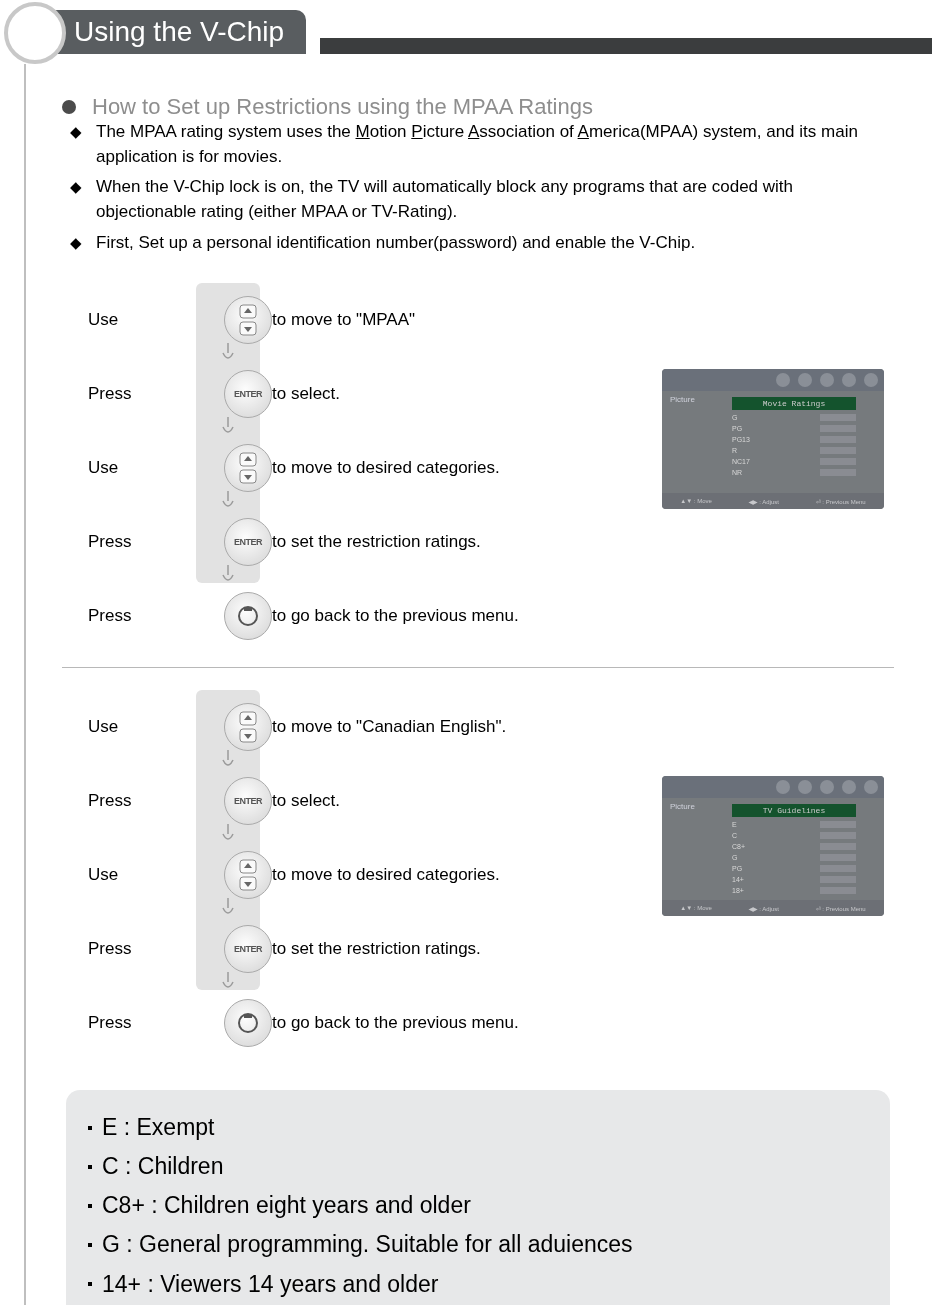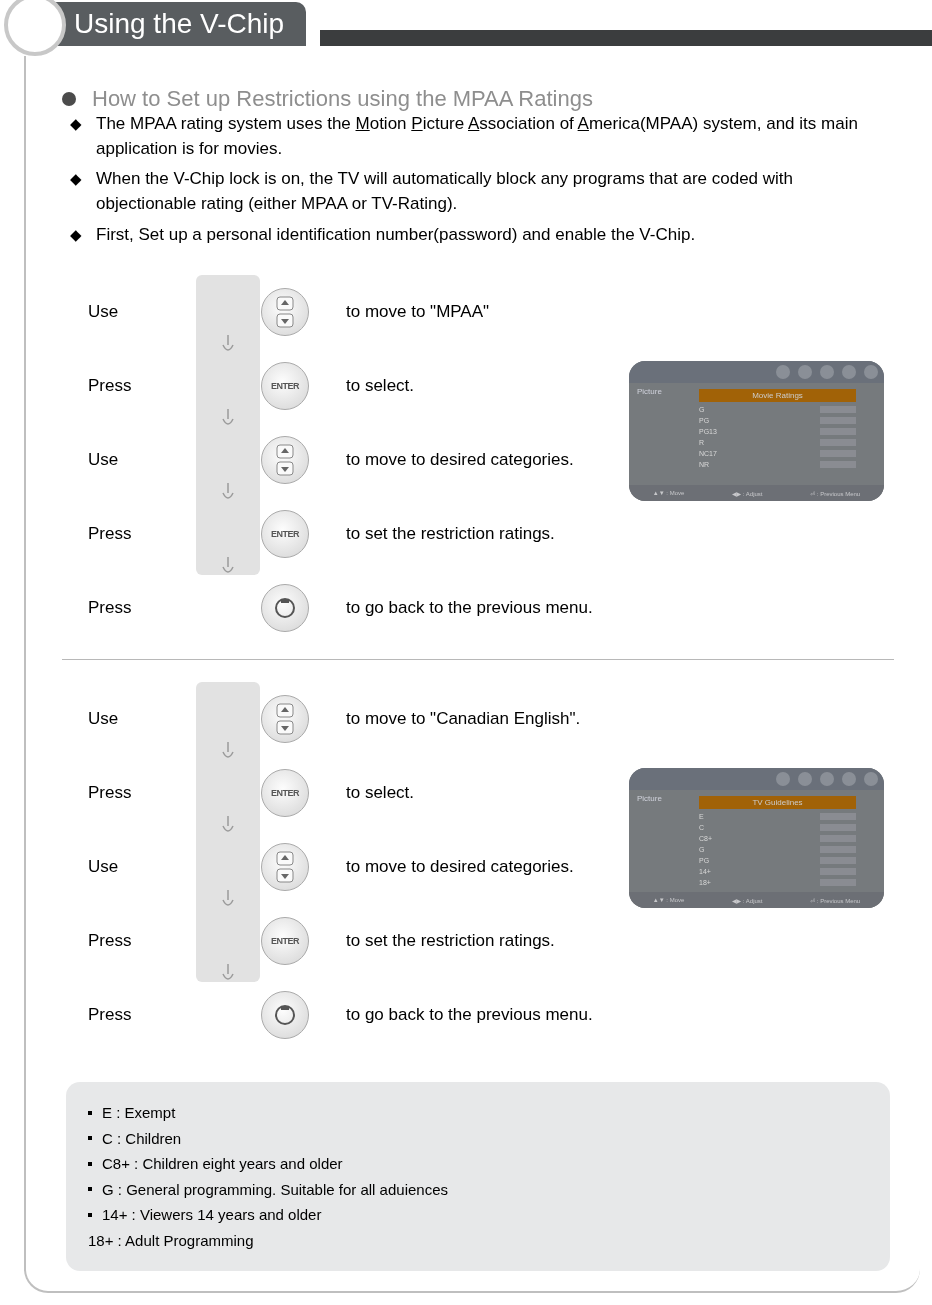--- a/index.html
+++ b/index.html
@@ -11,20 +11,21 @@
     color: #000;
   }
   .page {
     position: relative;
     width: 932px;
     min-height: 1305px;
   }
   .title-bar {
     position: relative;
     height: 56px;
+    margin-top: 8px;
   }
   .title-bar .circle {
     position: absolute;
     left: 4px;
     top: -6px;
     width: 62px;
     height: 62px;
     border-radius: 50%;
     background: #fff;
     border: 4px solid #c8c8c8;
@@ -95,21 +96,20 @@
   }
   .underline { text-decoration: underline; }
   .steps-block {
     position: relative;
     margin-left: 26px;
   }
   .step-row {
     display: flex;
     align-items: center;
     height: 74px;
-    gap: 37px;
   }
   .step-action {
     width: 90px;
     font-size: 17px;
   }
   .icon-col {
     width: 94px;
     display: flex;
     align-items: center;
     justify-content: flex-end;
@@ -148,47 +148,48 @@
     position: absolute;
     left: 108px;
     width: 64px;
     background: #e2e2e2;
     z-index: -1;
     border-radius: 6px;
   }
   .tv-thumb {
     position: absolute;
     right: 10px;
-    width: 255px;
+    width: 222px;
     height: 140px;
     background: #767a7d;
-    border-radius: 16px;
+    border-radius: 4px;
     overflow: hidden;
     font-size: 7px;
     color: #d8d8d8;
   }
   .tv-thumb .topbar {
     height: 22px;
     background: #6a707a;
     display: flex;
     align-items: center;
     justify-content: flex-end;
     padding: 0 6px;
     gap: 8px;
   }
   .tv-thumb .topbar .ticon {
     width: 14px; height: 14px; background: #8a8f97; border-radius: 50%;
   }
   .tv-thumb .panel-title {
-    background: #a16207;
+    background: #14532d;
     margin: 6px 28px 0 70px;
     text-align: center;
     font-size: 8px;
     padding: 2px 0;
     color: #ccc;
+    font-family: Liberation Mono, monospace;
   }
   .tv-thumb .left-label {
     position: absolute;
     left: 8px; top: 26px;
     font-size: 8px;
     color: #d0d2dc;
   }
   .tv-thumb .rows {
     margin: 2px 28px 0 70px;
   }
@@ -218,21 +219,21 @@
     border-top: 1px solid #b8b8b8;
     margin: 14px 0 22px 0;
   }
   .note-box {
     background: #e7e8e9;
     border-radius: 14px;
     padding: 18px 22px;
     margin: 30px 4px 0 4px;
   }
   .note-line {
-    font-size: 15px;
+    font-size: 23px;
     line-height: 1.7;
   }
   .note-line .bdot {
     display: inline-block;
     width: 4px; height: 4px;
     background: #000;
     vertical-align: middle;
     margin-right: 10px;
     margin-bottom: 3px;
   }

